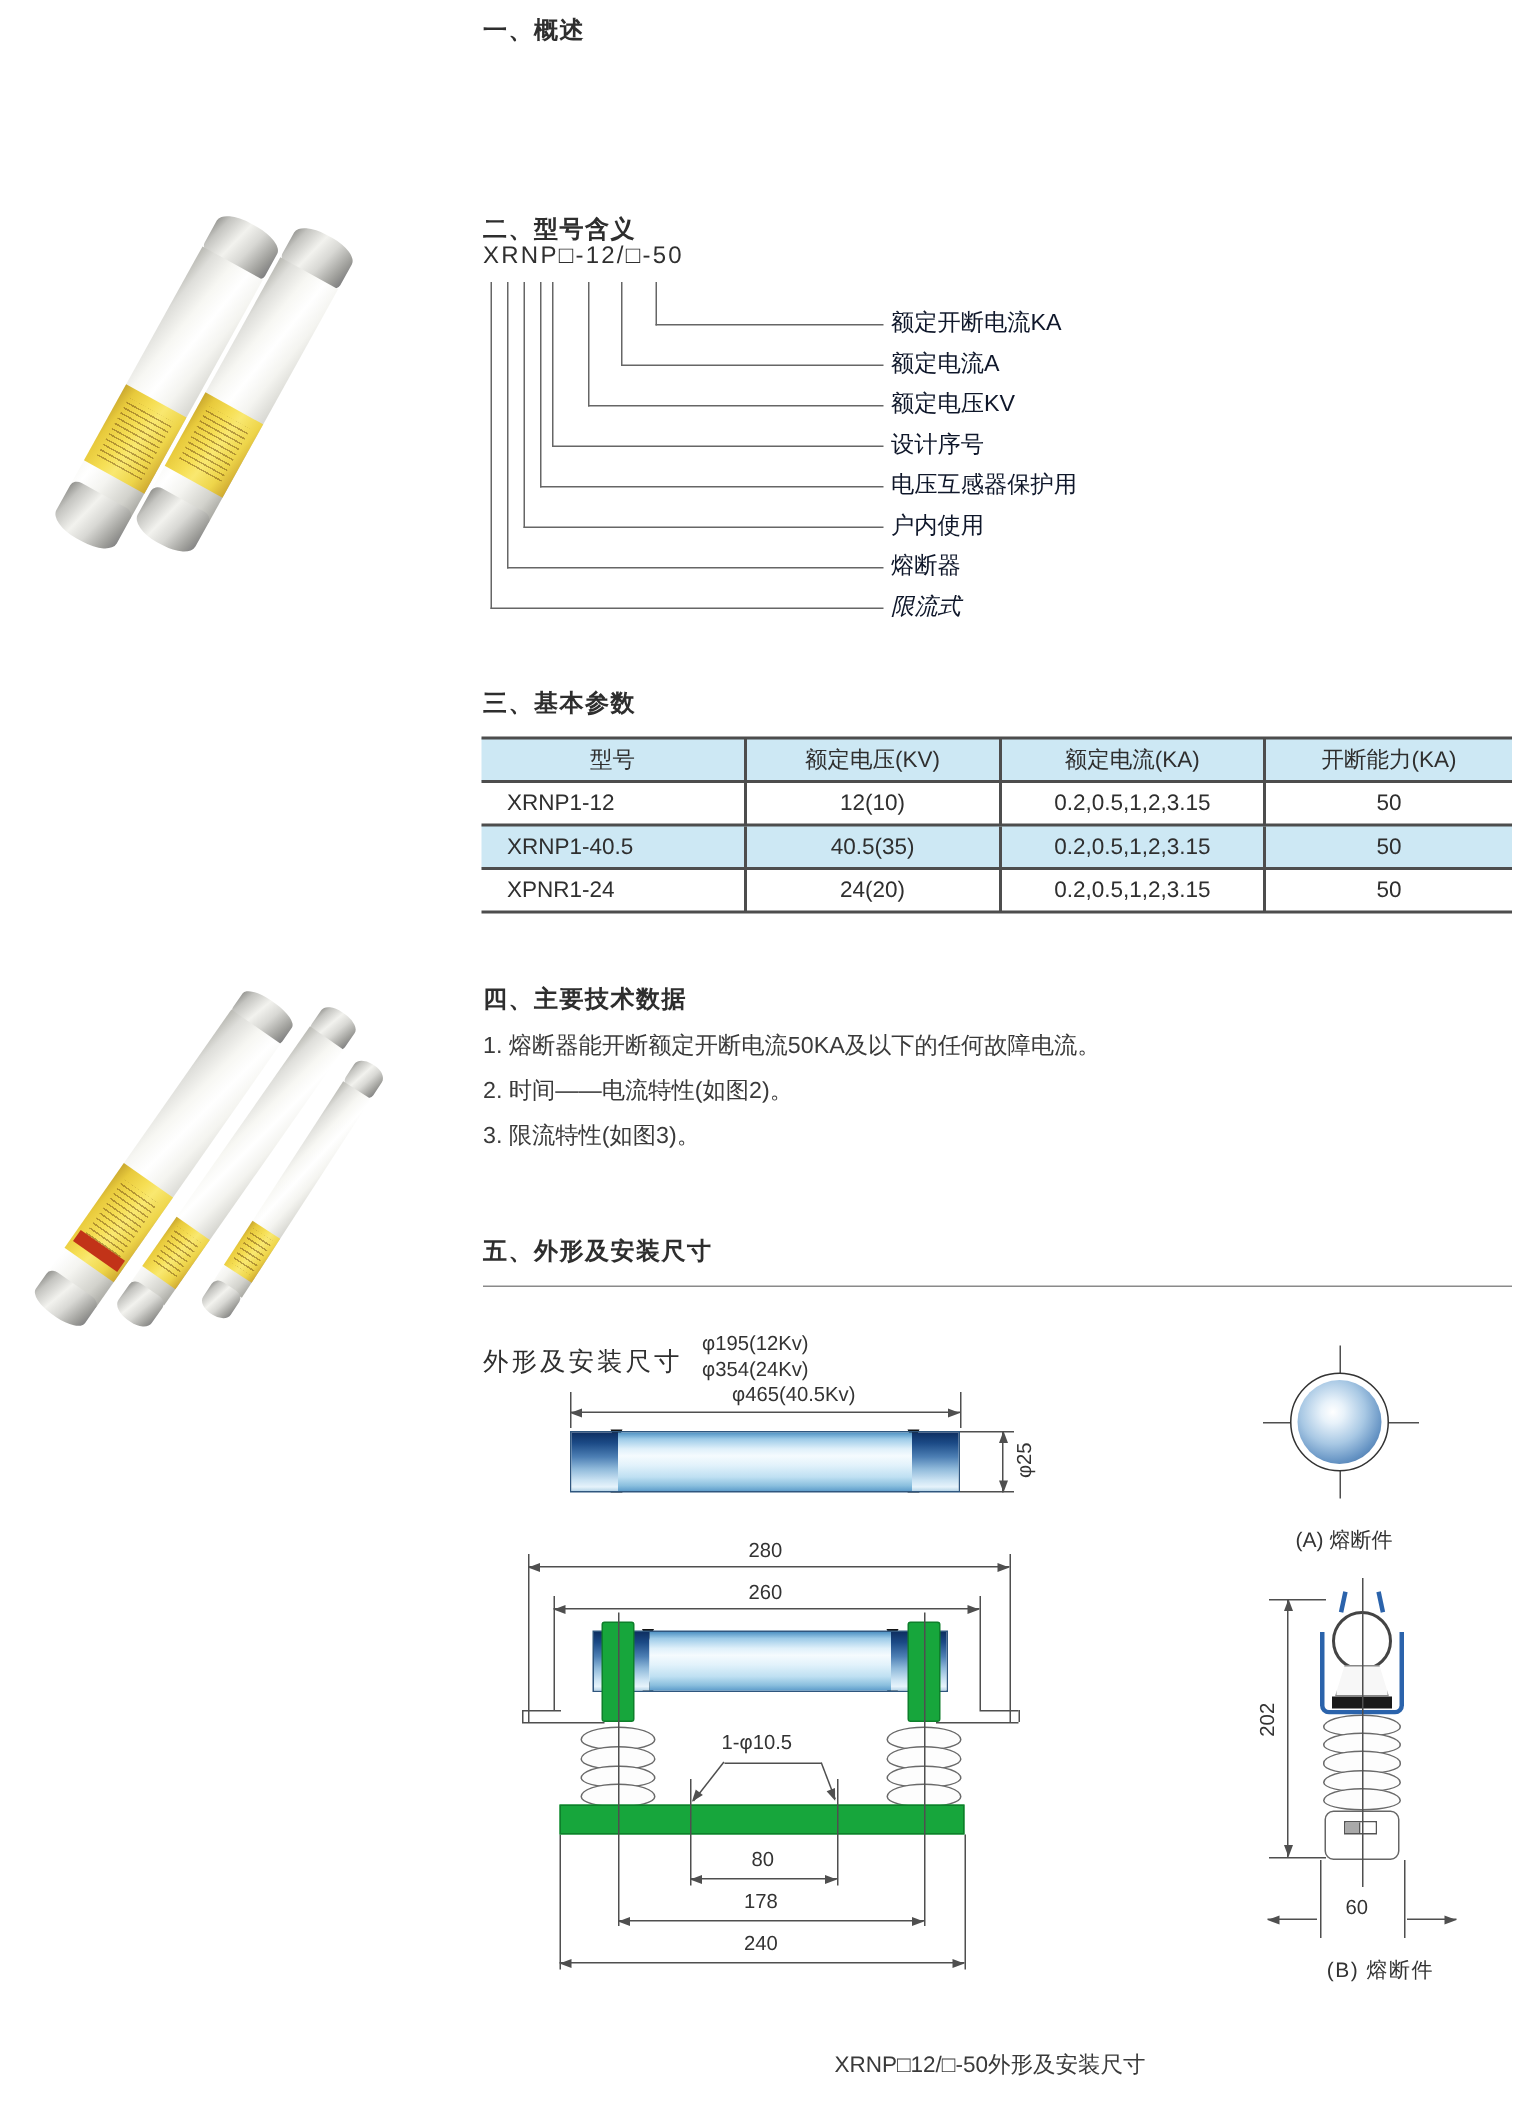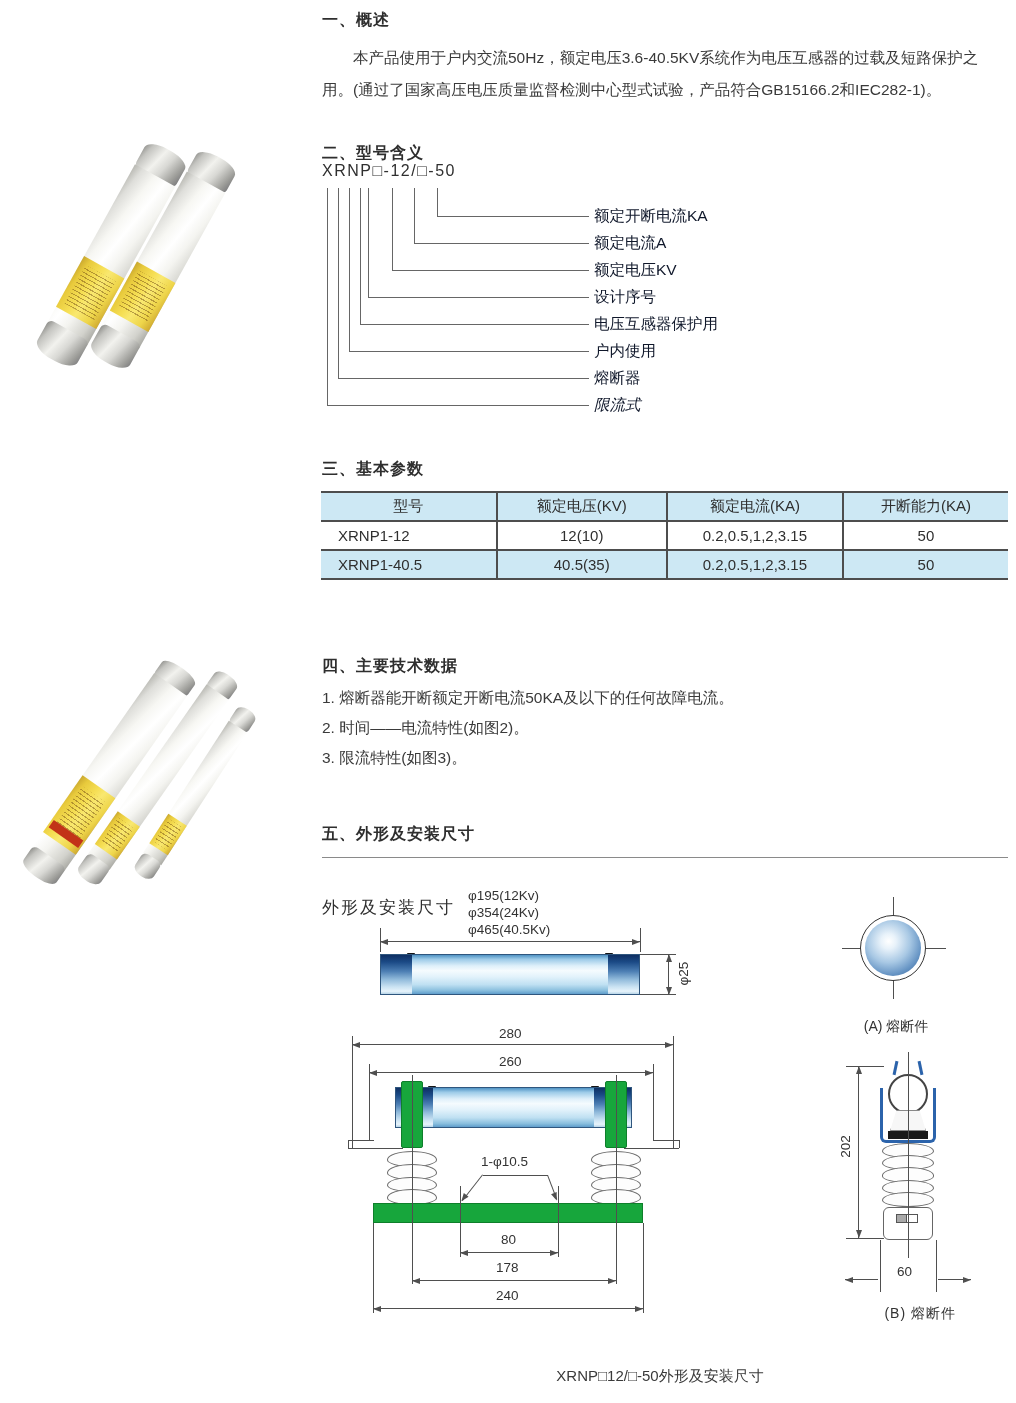--- a/index.html
+++ b/index.html
@@ -119,21 +119,20 @@
       <div class="pbody" style="top:8%;height:84%;"></div>
       <div class="plabel" style="top:57%;height:27%;">
           <div class="lines"></div>
           <div class="redband"></div>
         </div>
       <div class="pcap bot" style="height:10%;"></div>
     </div>
   </div>
 
   <div class="heading" style="left:322px;top:10px;">一、概述</div>
-  <div class="btxt" style="left:322px;top:42px;width:678px;text-indent:2em;">本产品使用于户内交流50Hz，额定电压3.6-40.5KV系统作为电压互感器的过载及短路保护之用。(通过了国家高压电压质量监督检测中心型式试验，产品符合GB15166.2和IEC282-1)。</div>
 
   <div class="heading" style="left:322px;top:143px;">二、型号含义</div>
   <div class="abs" style="left:322px;top:162px;font-size:16px;letter-spacing:1.5px;color:#2f2f2f;">XRNP□-12/□-50</div>
 
   <div class="conn" style="left:437px;top:188px;width:151px;height:28px;"></div>
   <div class="conn" style="left:414px;top:188px;width:174px;height:55px;"></div>
   <div class="conn" style="left:392px;top:188px;width:196px;height:82px;"></div>
   <div class="conn" style="left:368px;top:188px;width:220px;height:109px;"></div>
   <div class="conn" style="left:360px;top:188px;width:228px;height:136px;"></div>
   <div class="conn" style="left:349px;top:188px;width:239px;height:163px;"></div>
@@ -163,35 +162,41 @@
       <td>12(10)</td>
       <td>0.2,0.5,1,2,3.15</td>
       <td>50</td>
     </tr>
     <tr class="blue">
       <td class="c0">XRNP1-40.5</td>
       <td>40.5(35)</td>
       <td>0.2,0.5,1,2,3.15</td>
       <td>50</td>
     </tr>
+    <tr>
+      <td class="c0">XPNR1-24</td>
+      <td>24(20)</td>
+      <td>0.2,0.5,1,2,3.15</td>
+      <td>50</td>
+    </tr>
   </tbody>
     </table>
 
   <div class="heading" style="left:322px;top:656px;">四、主要技术数据</div>
   <div class="btxt" style="left:322px;top:688px;line-height:20px;">1. 熔断器能开断额定开断电流50KA及以下的任何故障电流。</div>
   <div class="btxt" style="left:322px;top:718px;line-height:20px;">2. 时间——电流特性(如图2)。</div>
   <div class="btxt" style="left:322px;top:748px;line-height:20px;">3. 限流特性(如图3)。</div>
 
   <div class="heading" style="left:322px;top:824px;">五、外形及安装尺寸</div>
   <div class="rule" style="left:322px;top:857px;width:686px;"></div>
 
   <div class="abs" style="left:322px;top:896px;font-size:17px;letter-spacing:2px;color:#2f2f2f;">外形及安装尺寸</div>
   <div class="txt" style="left:468px;top:888px;">φ195(12Kv)</div>
   <div class="txt" style="left:468px;top:905px;">φ354(24Kv)</div>
-  <div class="txt" style="left:468px;top:922px;">φ465(40.5Kv)</div>
+  <div class="txt" style="left:488px;top:922px;">φ465(40.5Kv)</div>
 
   <div class="ln-v" style="left:380px;top:928px;height:24px;"></div>
   <div class="ln-v" style="left:640px;top:928px;height:24px;"></div>
   <div class="dim-h" style="left:380px;top:941px;width:260px;"></div>
 
   <div class="dfuse" style="left:380px;top:954px;width:260px;height:41px;">
     <div class="dcap" style="width:31px;"></div>
     <div class="dbody"></div>
     <div class="dcap" style="width:31px;"></div>
   </div>

